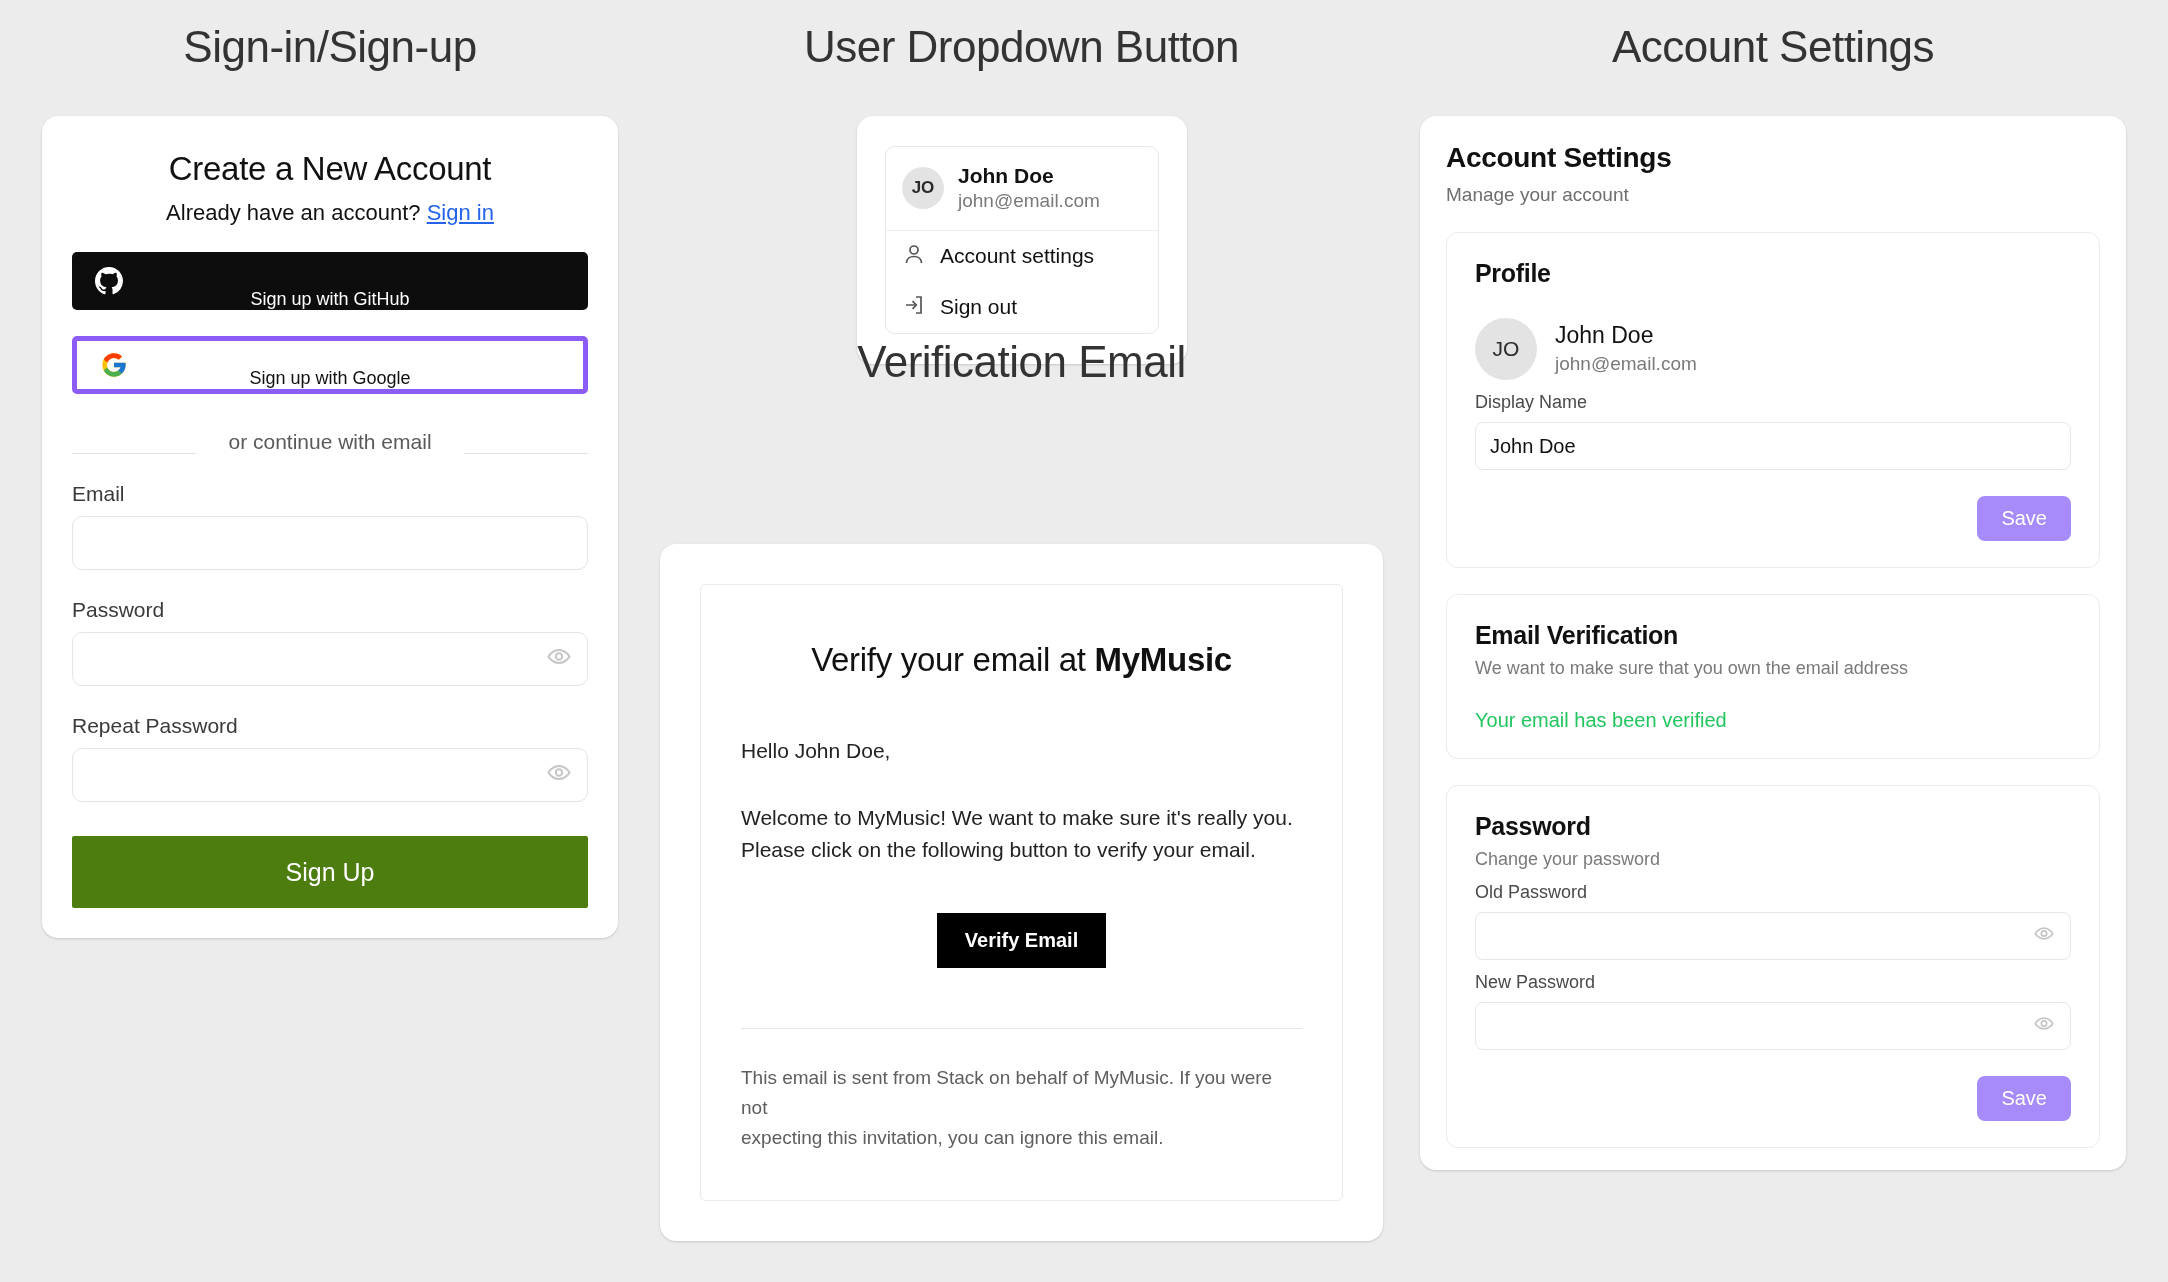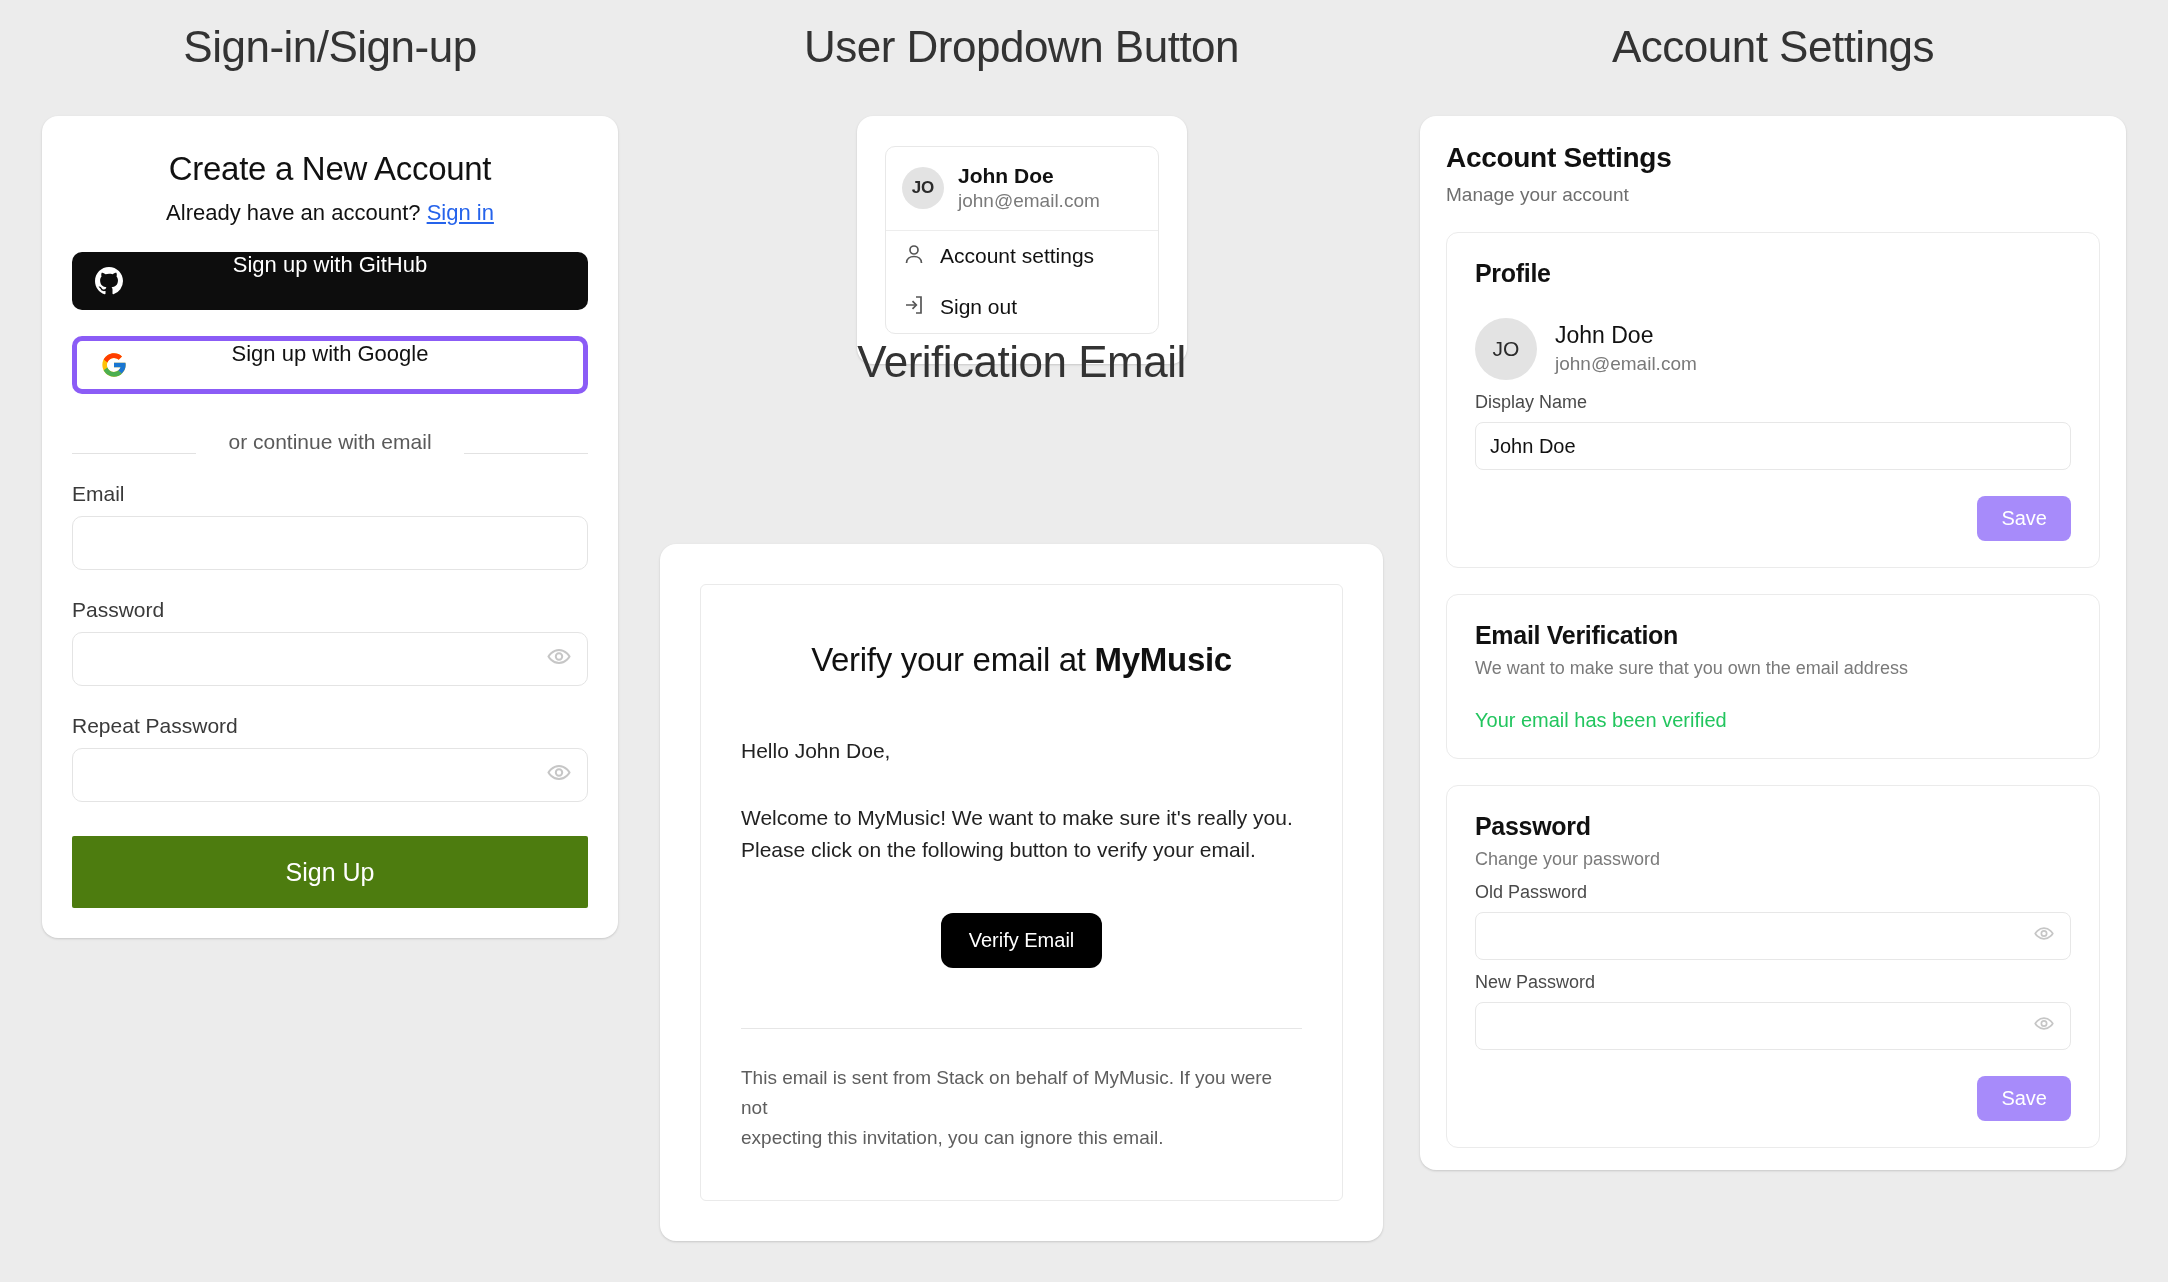--- a/index.html
+++ b/index.html
@@ -60,26 +60,26 @@
   }
 
   .link-blue {
     color: #2563EB;
     text-decoration: underline;
     cursor: pointer;
   }
 
   .oauth-btn {
     display: flex;
-    align-items: flex-start;
+    align-items: flex-end;
     justify-content: center;
     position: relative;
     height: 58px;
-    border-radius: 10px;
-    font-size: 22px;
+    border-radius: 5px;
+    font-size: 18px;
     cursor: pointer;
     margin-top: 26px;
   }
 
   .oauth-btn .oauth-ico {
     position: absolute;
     left: 22px;
     top: 50%;
     transform: translateY(-50%);
     width: 30px;
@@ -243,24 +243,24 @@
   }
   .email-greet { margin-top: 56px; }
   .email-body  { margin-top: 34px; }
 
   #verify-email-btn {
     display: block;
     margin: 46px auto 0;
     background: #000000;
     color: #FFFFFF;
     border: none;
-    border-radius: 12px;
+    border-radius: 0;
     padding: 16px 28px;
     font-size: 20px;
-    font-weight: 400;
+    font-weight: 700;
     font-family: inherit;
     cursor: pointer;
   }
 
   .email-rule {
     height: 1px;
     background: #E6E6E6;
     margin: 60px 0 0;
   }
 

